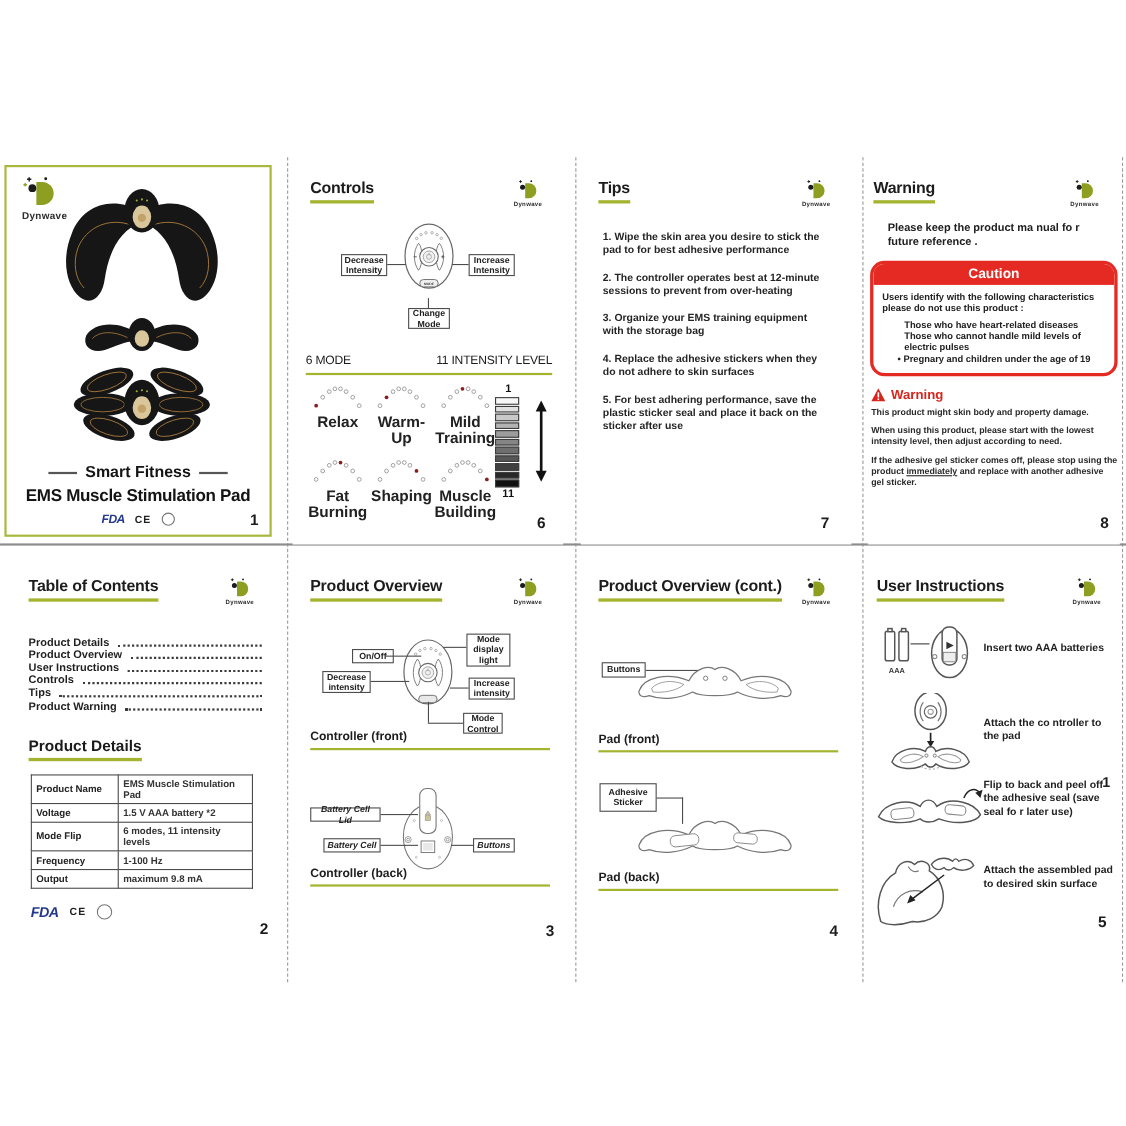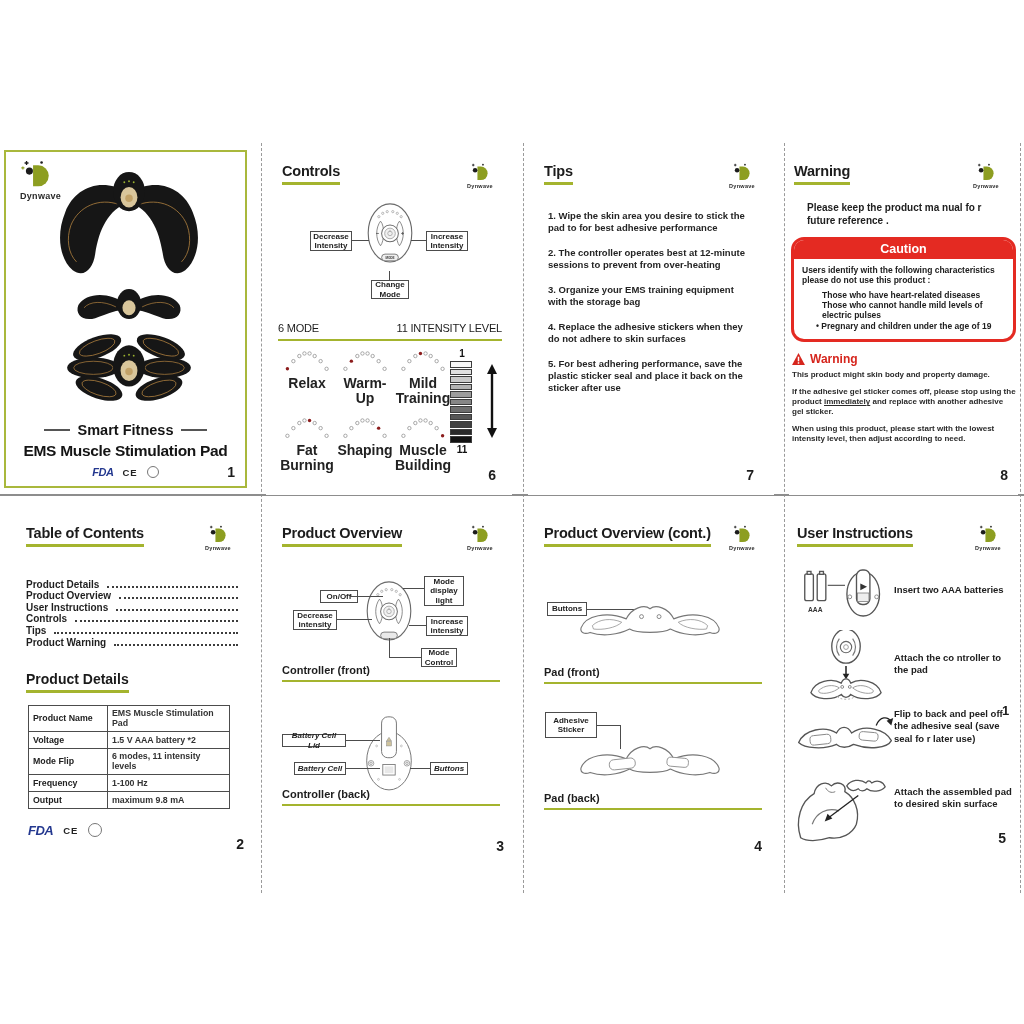--- a/index.html
+++ b/index.html
@@ -378,22 +378,22 @@
     </div>
     <div class="wred">
       <svg width="13" height="12" viewBox="0 0 14 13">
         <path d="M7 0 L14 13 L0 13 Z" fill="#d6251d"></path>
         <rect x="6.2" y="4" width="1.6" height="5" fill="#fff"></rect>
         <rect x="6.2" y="10" width="1.6" height="1.6" fill="#fff"></rect>
       </svg>
       <span class="wred-t">Warning</span>
     </div>
     <div class="wp">This product might skin body and property damage.</div>
+    <div class="wp">When using this product, please start  with the lowest intensity level, then adjust according  to need.</div>
     <div class="wp"><span>If the adhesive gel sticker comes off, please stop using the product </span><u>immediately</u><span> and replace  with another adhesive gel sticker.</span></div>
-    <div class="wp">When using this product, please start  with the lowest intensity level, then adjust according  to need.</div>
     <div class="pnum" style="right:10px;bottom:12px;">8</div>
   </section>
 
   <section class="page p2">
     <div class="phead" style="padding-left:12px;">
       <div class="hgroup">
         <div class="h1">Table of Contents</div>
         <div class="hbar"></div>
       </div>
       <div class="logo">

